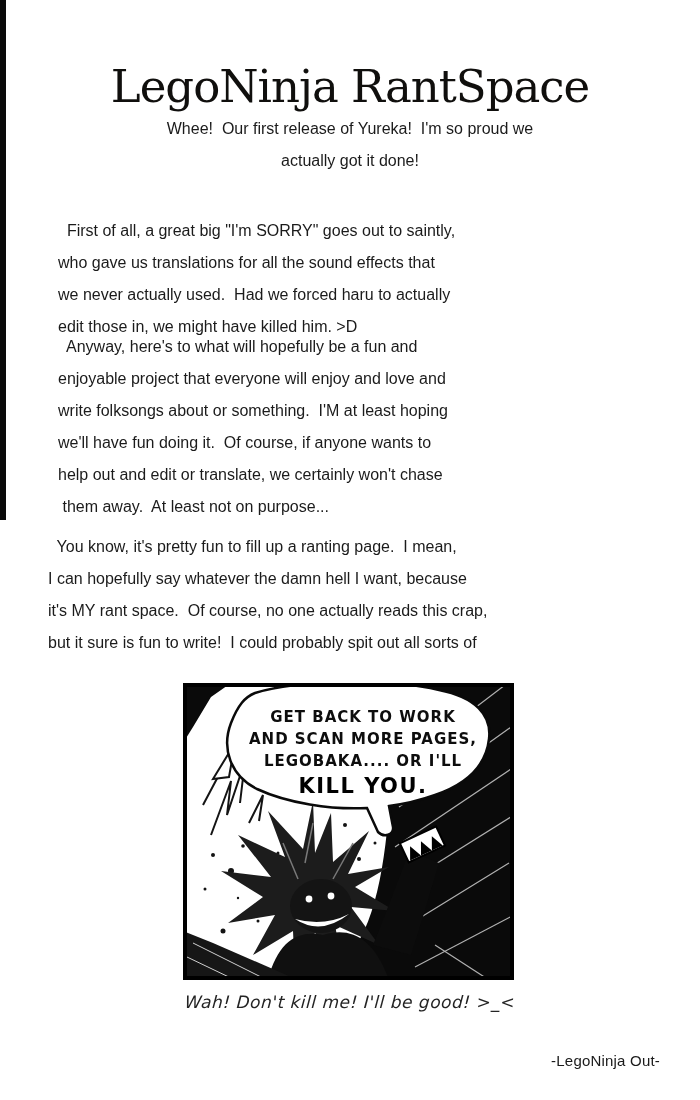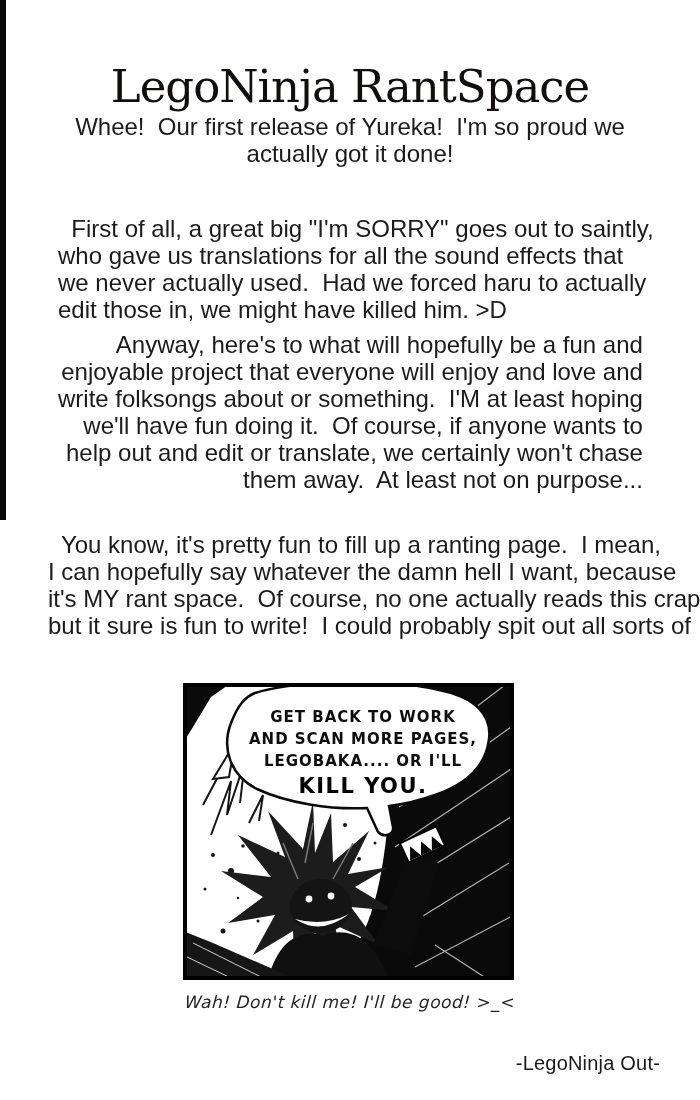--- a/index.html
+++ b/index.html
@@ -12,39 +12,39 @@
     position:absolute;left:0;top:0;width:6px;height:520px;background:#0a0a0a;
   }
   .title{
     position:absolute;top:28px;left:0;width:700px;
     text-align:center;
     font-family:"DejaVu Serif",serif;
     font-size:45px;font-weight:500;letter-spacing:-1px;color:#100f0d;margin-top:32px;
   }
   .para{
     position:absolute;
-    font-size:24px;line-height:27px;
+    font-size:16px;line-height:32px;
     white-space:pre;color:#1b1b1b;
   }
   .para.centered{left:0;width:700px;text-align:center;}
   #p-intro{top:113px;}
   #p-apology{top:191px;left:58px;margin-top:24px;}
-  #p-project{top:331px;left:58px;text-align:right;}
+  #p-project{top:331px;left:58px;}
   #p-rant{top:531px;left:48px;}
   .panel-wrap{position:absolute;left:183px;top:683px;width:331px;height:297px;}
   .caption{
     position:absolute;top:992px;left:130px;width:440px;
     text-align:center;font-style:italic;
     font-family:"DejaVu Sans",sans-serif;
     font-size:17px;letter-spacing:.5px;color:#242424;
     transform:skewX(-4deg);
   }
   .signoff{
     position:absolute;top:1052px;right:40px;
-    font-size:20px;letter-spacing:.2px;color:#1a1a1a;
+    font-size:15px;letter-spacing:.2px;color:#1a1a1a;
   }
   .bubble-line{
     font-family:"DejaVu Sans",sans-serif;font-weight:bold;
     font-size:15px;letter-spacing:1px;
   }
   .bubble-emph{
     font-family:"DejaVu Sans",sans-serif;font-weight:900;
     font-size:21px;letter-spacing:1.5px;
   }
 </style>

